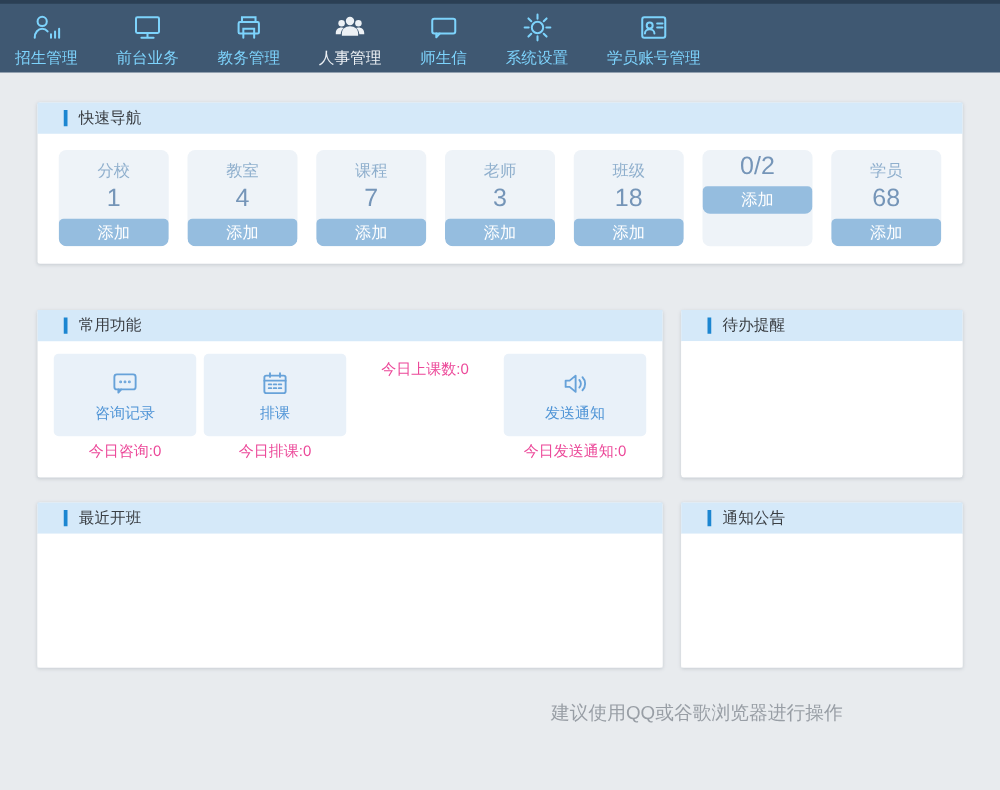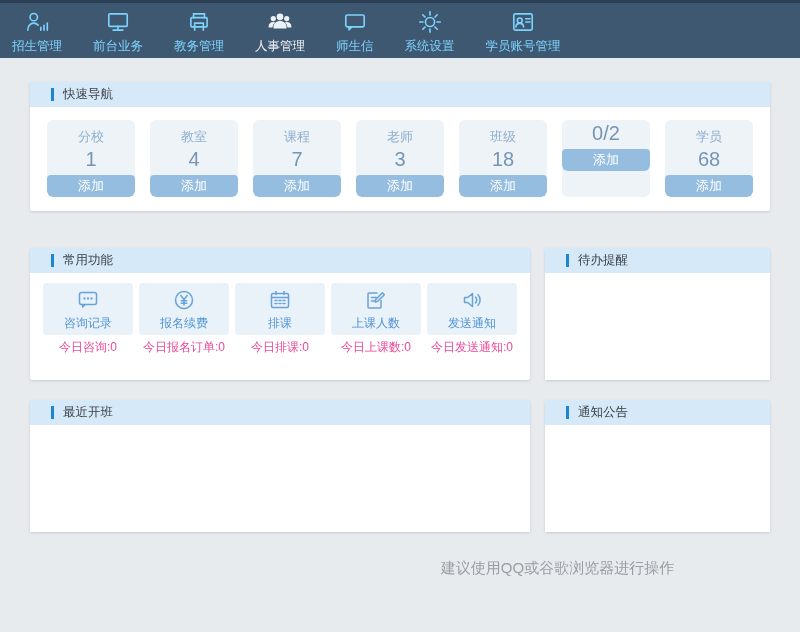--- a/index.html
+++ b/index.html
@@ -95,21 +95,21 @@
   .panel-body-empty { height: 107px; background: #fff; }
 
   .func-body {
     padding: 10px 13px 0 13px;
     display: flex;
     gap: 6px;
   }
   .func-col { flex: 1; display: flex; flex-direction: column; align-items: center; }
   .func-tile {
     width: 100%;
-    height: 52px;
+    height: 66px;
     background: #e9f1f9;
     border-radius: 4px;
     display: flex;
     flex-direction: column;
     align-items: center;
     justify-content: center;
     cursor: pointer;
   }
   .func-icon { color: #67a2d9; height: 26px; display: flex; align-items: center; }
   .func-label { font-size: 12px; color: #4f94d6; margin-top: 2px; white-space: nowrap; }
@@ -285,58 +285,36 @@
                 <circle cx="8.5" cy="10.5" r=".4" fill="currentColor"></circle>
                 <circle cx="12" cy="10.5" r=".4" fill="currentColor"></circle>
                 <circle cx="15.5" cy="10.5" r=".4" fill="currentColor"></circle>
               </svg>
             </span>
             <span class="func-label">咨询记录</span>
           </div>
           <div class="func-stat">今日咨询:0</div>
         </div>
 
-        <div class="func-col">
-          <div class="func-tile">
-            <span class="func-icon">
-              <svg width="24" height="24" viewBox="0 0 24 24" fill="none" stroke="currentColor" stroke-width="1.5" stroke-linecap="round">
-                <circle cx="12" cy="12" r="8.5"></circle>
-                <path d="M8.8 7.5l3.2 4 3.2-4M12 11.5V17M9.3 12.8h5.4M9.3 15.2h5.4"></path>
-              </svg>
-            </span>
-            <span class="func-label">报名续费</span>
-          </div>
-          <div class="func-stat">今日报名订单:0</div>
-        </div>
 
         <div class="func-col">
           <div class="func-tile">
             <span class="func-icon">
               <svg width="24" height="24" viewBox="0 0 24 24" fill="none" stroke="currentColor" stroke-width="1.5" stroke-linecap="round">
                 <rect x="3.5" y="5.5" width="17" height="14" rx="1.5"></rect>
                 <path d="M3.5 9.5h17M8 3.5v3M16 3.5v3"></path>
                 <path d="M7 12.5h2M11 12.5h2M15 12.5h2M7 15.5h2M11 15.5h2M15 15.5h2"></path>
               </svg>
             </span>
             <span class="func-label">排课</span>
           </div>
           <div class="func-stat">今日排课:0</div>
         </div>
 
         <div class="func-col">
-          <div class="func-tile">
-            <span class="func-icon">
-              <svg width="24" height="24" viewBox="0 0 24 24" fill="none" stroke="currentColor" stroke-width="1.5" stroke-linecap="round" stroke-linejoin="round">
-                <path d="M17 12.5V19a1 1 0 0 1-1 1H5a1 1 0 0 1-1-1V6a1 1 0 0 1 1-1h8"></path>
-                <path d="M7.5 9.5H12M7.5 13h3.5"></path>
-                <path d="M13.5 13.5l6.8-6.8-1.9-1.9-6.8 6.8-.4 2.3z"></path>
-              </svg>
-            </span>
-            <span class="func-label">上课人数</span>
-          </div>
           <div class="func-stat">今日上课数:0</div>
         </div>
 
         <div class="func-col">
           <div class="func-tile">
             <span class="func-icon">
               <svg width="24" height="24" viewBox="0 0 24 24" fill="none" stroke="currentColor" stroke-width="1.5" stroke-linecap="round" stroke-linejoin="round">
                 <path d="M4.5 9.5v5h3.2l4.8 4V5.5l-4.8 4z"></path>
                 <path d="M15.5 9c1.6 1.6 1.6 4.4 0 6"></path>
                 <path d="M18 6.8c2.8 2.8 2.8 7.6 0 10.4"></path>

